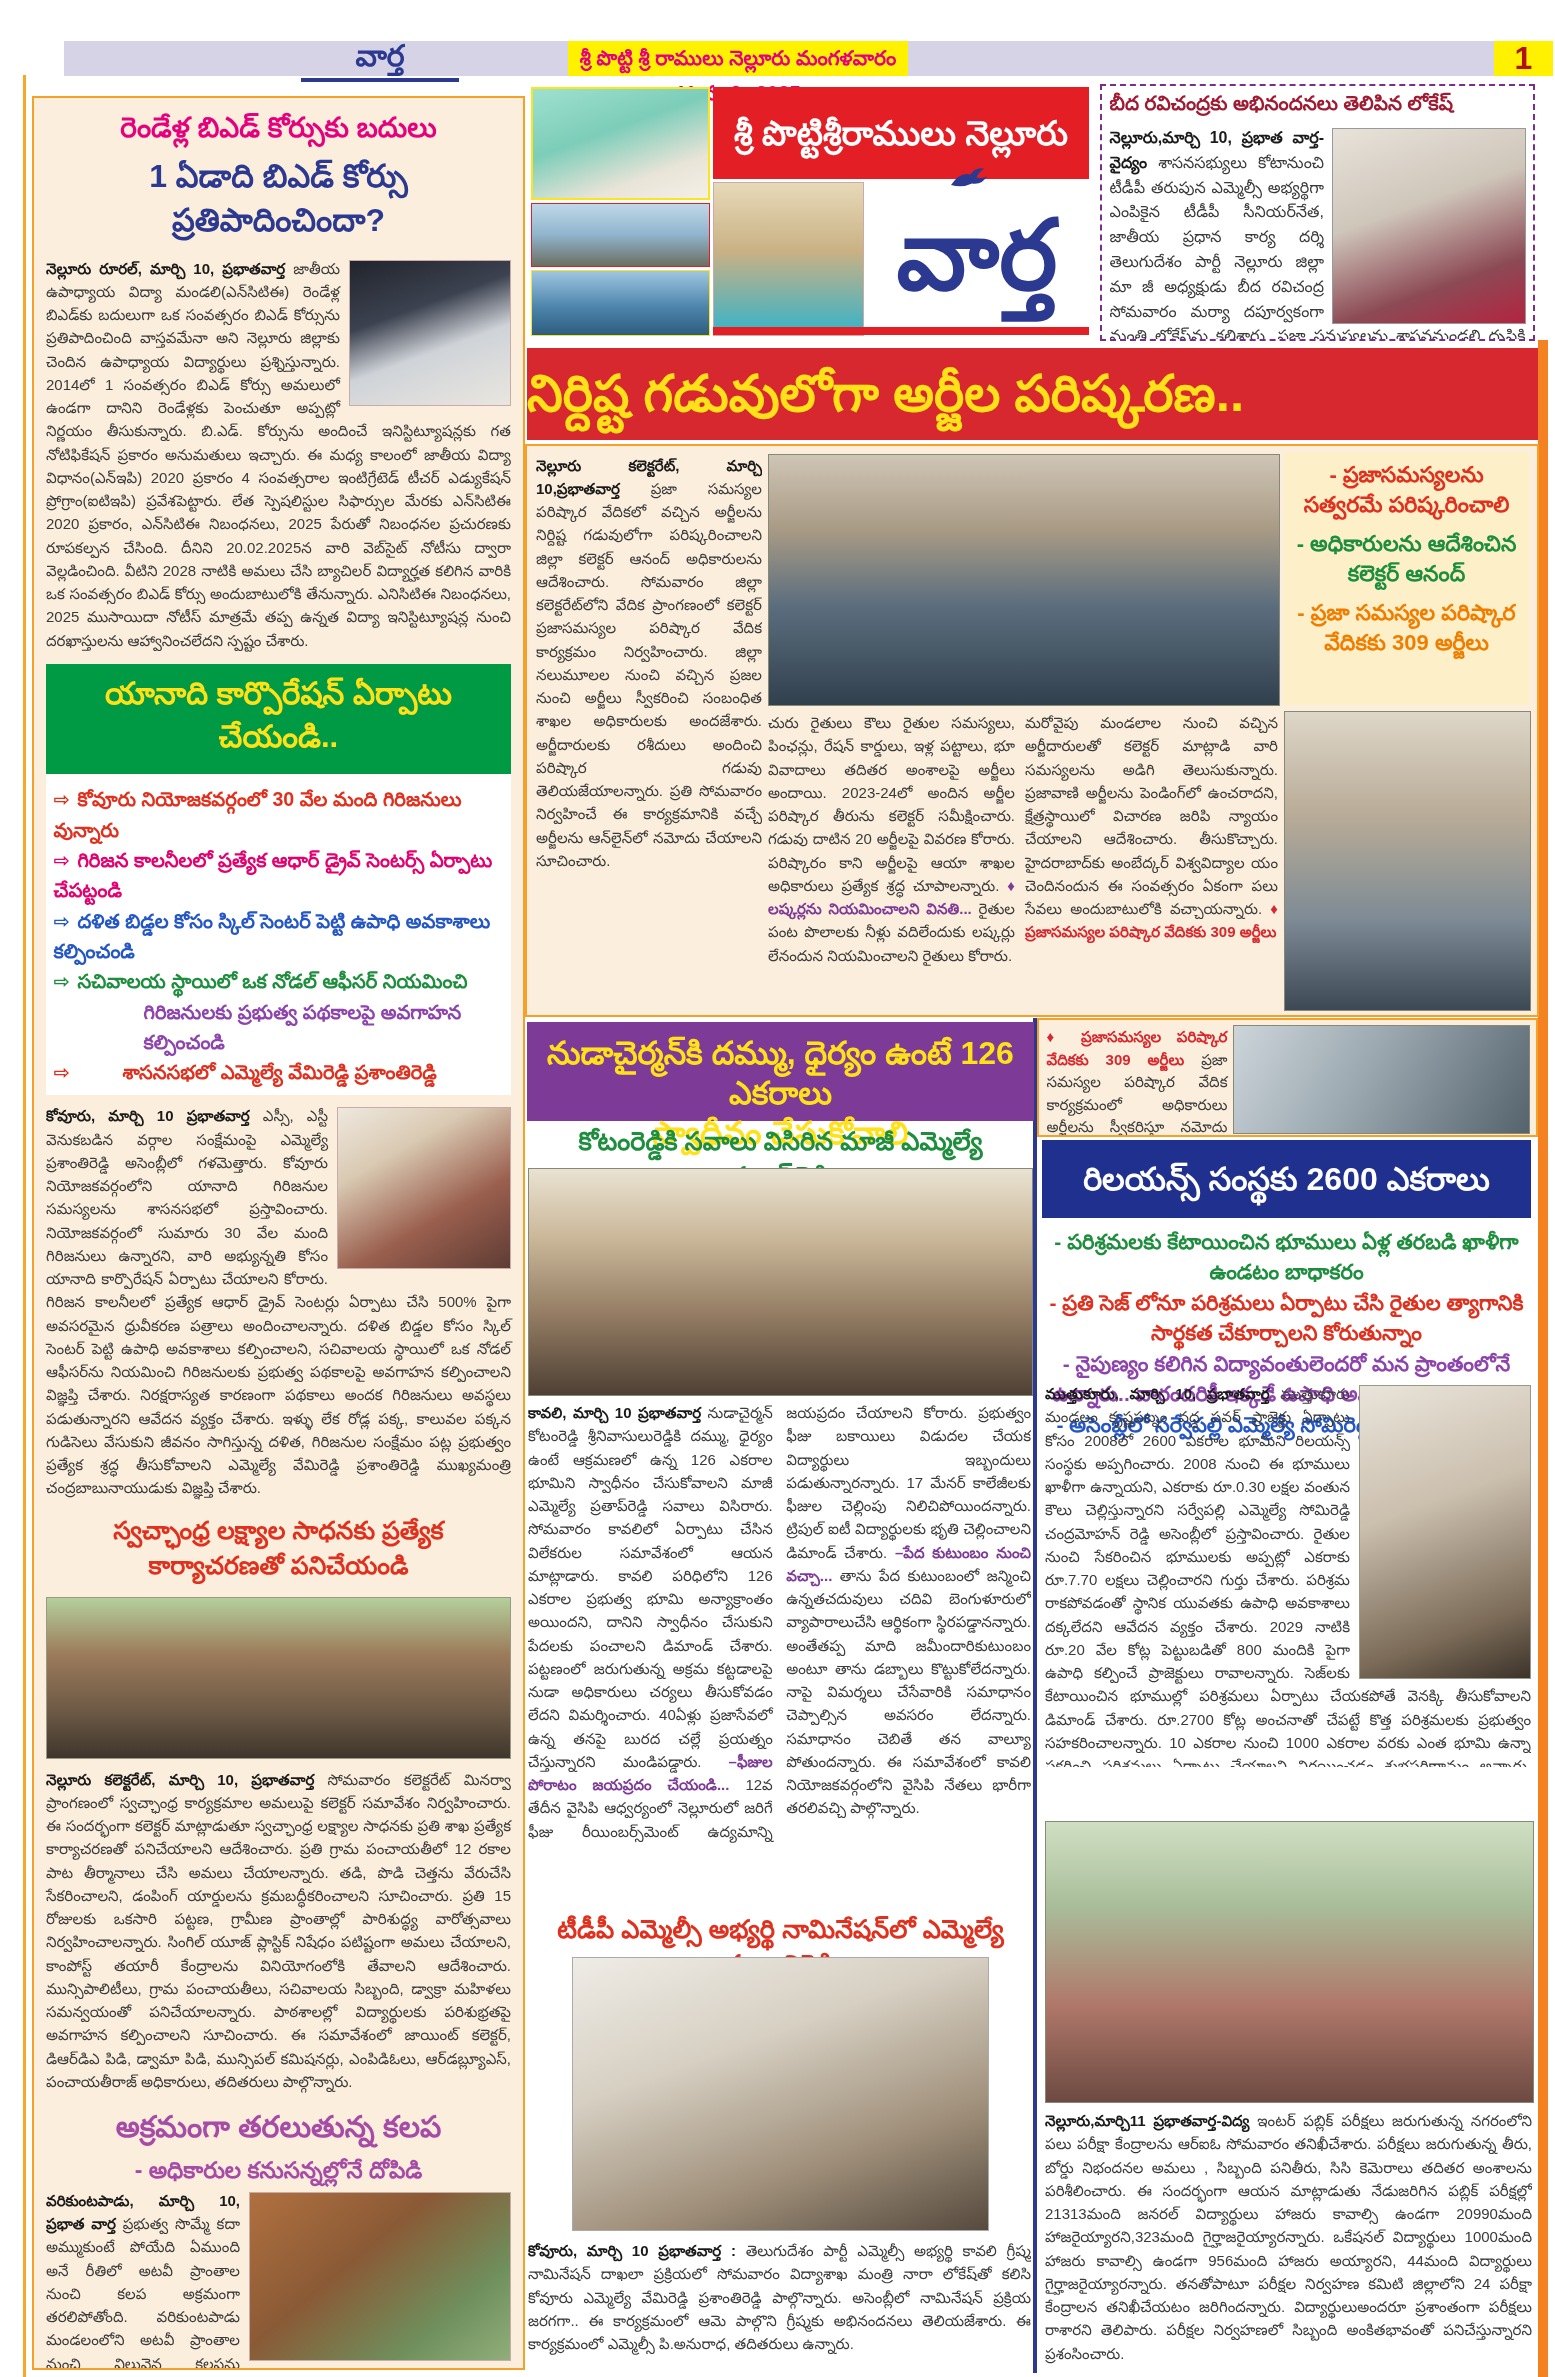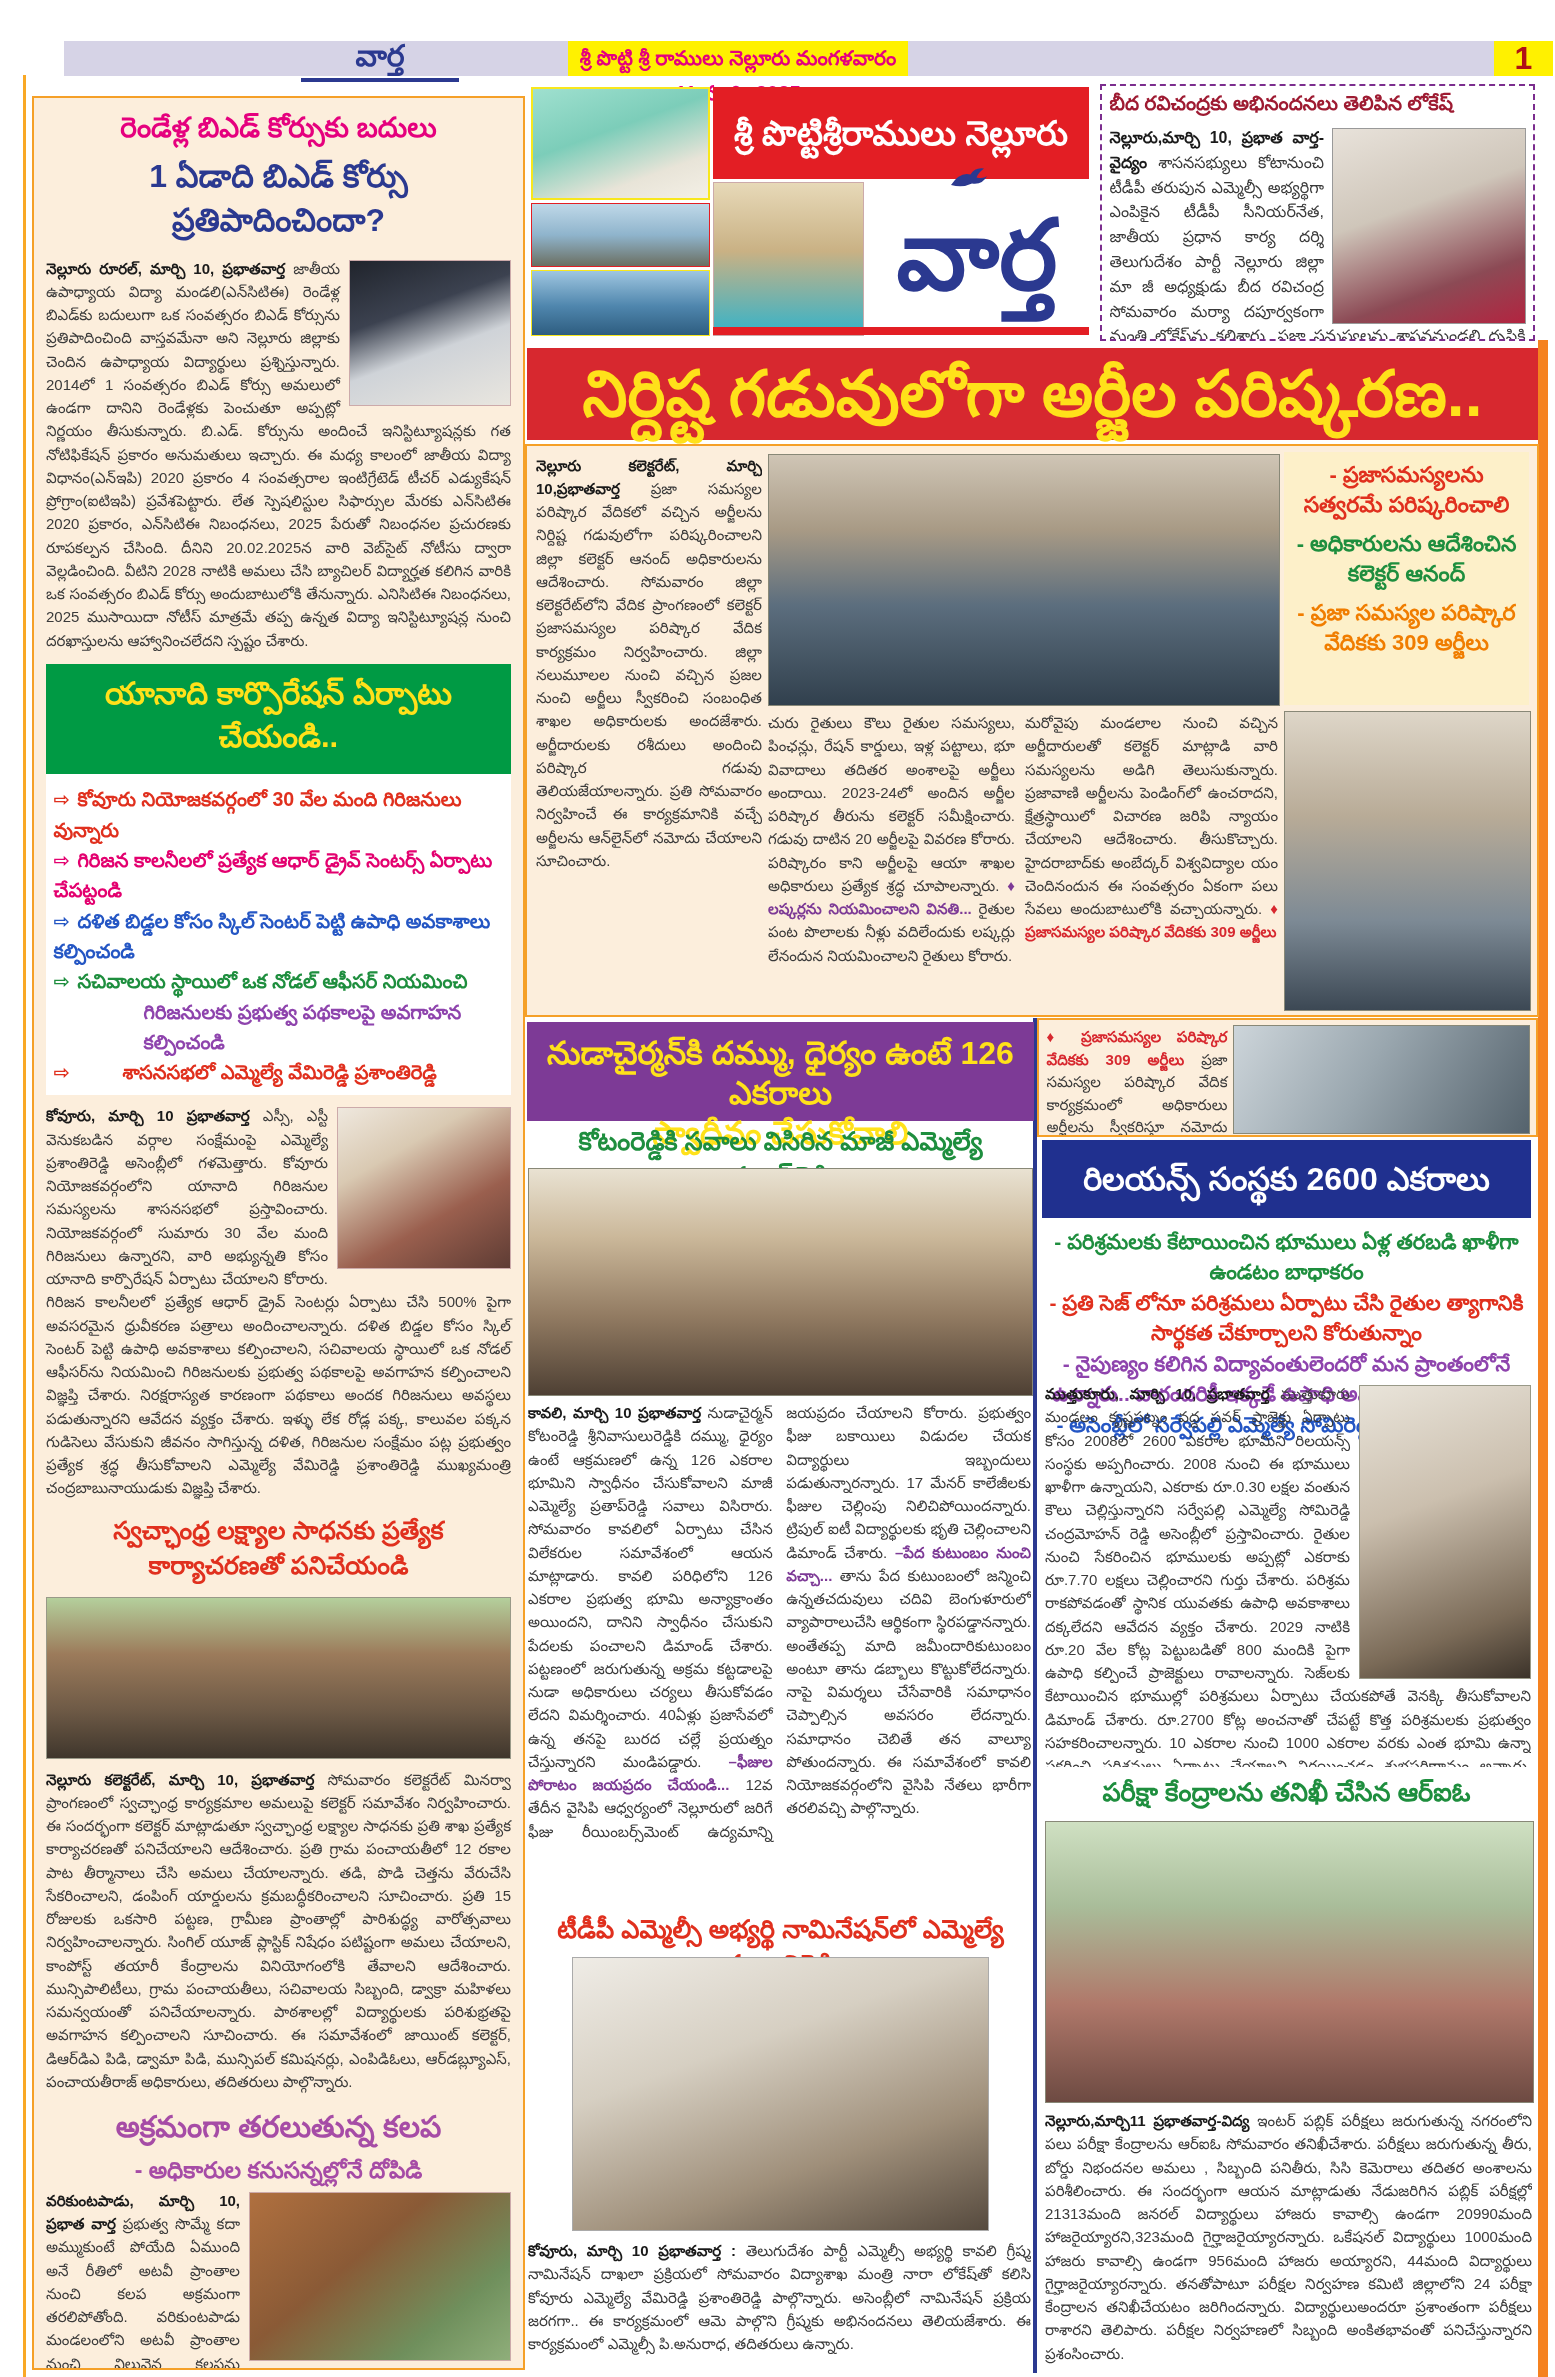--- a/index.html
+++ b/index.html
@@ -46,21 +46,21 @@
   .mh-underline{position:absolute;left:713px;top:327px;width:376px;height:7.5px;background:#e31e24;}
   .mh-dove{position:absolute;left:945px;top:164px;width:45px;height:30px;}
   
   .lokesh{position:absolute;left:1100px;top:84px;width:435px;height:257px;border:2.3px dashed #7b2d8e;
      background:#ffffff;box-sizing:border-box;padding:6px 7.5px;overflow:hidden;}
   .lokesh-head{color:#9e1b32;font-weight:bold;font-size:20px;margin:0 0 6px;}
   .lokesh-photo{float:right;width:192px;height:194px;margin:1.5px 0 0 7.5px;border:0.8px solid #999;
      background:linear-gradient(160deg,#e8e2da 0%,#cfc6ba 40%,#8c4a55 75%,#b32440 100%);}
   
   .main-banner{position:absolute;left:527px;top:348px;width:1011px;height:92px;background:#d7282f;
-     color:#ffe11a;font-weight:bold;font-size:64px;text-align:center;line-height:92px;}
+     color:#ffe11a;font-weight:bold;font-size:51px;line-height:92px;}
   .main-panel{position:absolute;left:525px;top:444px;width:1014px;height:573px;overflow:hidden;}
   .mp-colL{position:absolute;left:9px;top:7.5px;width:226px;height:555px;overflow:hidden;}
   .mp-photo1{position:absolute;left:241px;top:7.5px;width:510px;height:250px;
      background:linear-gradient(180deg,#cfc5b5 0%,#a89a85 30%,#5c6e7e 60%,#31404d 100%);border:0.8px solid #887;}
   .mp-bullets{position:absolute;left:757px;top:6px;width:245px;height:253px;background:#fdf0c9;
      padding:7.5px 6px;box-sizing:border-box;}
   .mp-bullet{font-weight:bold;font-size:22px;line-height:1.4;text-align:center;margin-bottom:7.5px;}
   .mp-colM1{position:absolute;left:241px;top:265px;width:247px;height:298px;overflow:hidden;}
   .mp-colM2{position:absolute;left:498px;top:265px;width:253px;height:298px;overflow:hidden;}
   .mp-photo2{position:absolute;left:757px;top:265px;width:245px;height:298px;
@@ -235,21 +235,20 @@
     <div style="color: rgb(224, 48, 30);">- ప్రతి సెజ్ లోనూ పరిశ్రమలు ఏర్పాటు చేసి రైతుల త్యాగానికి సార్థకత చేకూర్చాలని కోరుతున్నాం </div>
     <div style="color: rgb(142, 68, 173);">- నైపుణ్యం కలిగిన విద్యావంతులెందరో మన ప్రాంతంలోనే ఉన్నారు.. వారందరికీ ఇక్కడే ఉపాధి అవకాశాలు కల్పించాలి </div>
     <div style="color: rgb(36, 86, 196);">- అసెంబ్లీలో సర్వేపల్లి ఎమ్మెల్యే సోమిరెడ్డి చంద్రమోహన్ రెడ్డి </div>
   </div>
   <div class="rel-body body-txt">
     <div class="rel-photo"></div>
     <span class="dateline">ముత్తుకూరు, మార్చి 10, ప్రభాతవార్త </span>
     <span>ముత్తుకూరు మండలం కృష్ణపట్నం వద్ద పవర్ ప్రాజెక్టు ఏర్పాటు కోసం 2008లో 2600 ఎకరాల భూమిని రిలయన్స్ సంస్థకు అప్పగించారు. 2008 నుంచి ఈ భూములు ఖాళీగా ఉన్నాయని, ఎకరాకు రూ.0.30 లక్షల వంతున కౌలు చెల్లిస్తున్నారని సర్వేపల్లి ఎమ్మెల్యే సోమిరెడ్డి చంద్రమోహన్ రెడ్డి అసెంబ్లీలో ప్రస్తావించారు. రైతుల నుంచి సేకరించిన భూములకు అప్పట్లో ఎకరాకు రూ.7.70 లక్షలు చెల్లించారని గుర్తు చేశారు. పరిశ్రమ రాకపోవడంతో స్థానిక యువతకు ఉపాధి అవకాశాలు దక్కలేదని ఆవేదన వ్యక్తం చేశారు. 2029 నాటికి రూ.20 వేల కోట్ల పెట్టుబడితో 800 మందికి పైగా ఉపాధి కల్పించే ప్రాజెక్టులు రావాలన్నారు. సెజ్‌లకు కేటాయించిన భూముల్లో పరిశ్రమలు ఏర్పాటు చేయకపోతే వెనక్కి తీసుకోవాలని డిమాండ్ చేశారు. రూ.2700 కోట్ల అంచనాతో చేపట్టే కొత్త పరిశ్రమలకు ప్రభుత్వం సహకరించాలన్నారు. 10 ఎకరాల నుంచి 1000 ఎకరాల వరకు ఎంత భూమి ఉన్నా సకరించి పరిశ్రమలు ఏర్పాటు చేయాలని నిర్ణయించడం శుభపరిణామం అన్నారు. ఇప్పటికే ఖాళీగా ఉన్న వేలాది ఎకరాల భూములను ఉపయోగంలోకి తీసుకొచ్చి పరిశ్రమలు ఏర్పాటు చేయాలని ప్రభుత్వాన్ని కోరారు. </span>
   </div>
 
-  <div class="rio-head">పరీక్షా కేంద్రాలను తనిఖీ చేసిన ఆర్‌ఐఓ </div>
   <div class="rio-photo"></div>
   <div class="rio-body body-txt">
     <span class="dateline">నెల్లూరు,మార్చి11 ప్రభాతవార్త-విద్య </span>
     <span>ఇంటర్ పబ్లిక్ పరీక్షలు జరుగుతున్న నగరంలోని పలు పరీక్షా కేంద్రాలను ఆర్‌ఐఓ సోమవారం తనిఖీచేశారు. పరీక్షలు జరుగుతున్న తీరు, బోర్డు నిభందనల అమలు , సిబ్బంది పనితీరు, సిసి కెమెరాలు తదితర అంశాలను పరిశీలించారు. ఈ సందర్భంగా ఆయన మాట్లాడుతు నేడుజరిగిన పబ్లిక్ పరీక్షల్లో 21313మంది జనరల్ విద్యార్థులు హాజరు కావాల్సి ఉండగా 20990మంది హాజరైయ్యారని,323మంది గైర్హాజరైయ్యారన్నారు. ఒకేషనల్ విద్యార్థులు 1000మంది హాజరు కావాల్సి ఉండగా 956మంది హాజరు అయ్యారని, 44మంది విద్యార్థులు గైర్హాజరైయ్యారన్నారు. తనతోపాటూ పరీక్షల నిర్వహణ కమిటి జిల్లాలోని 24 పరీక్షా కేంద్రాలన తనిఖీచేయటం జరిగిందన్నారు. విద్యార్థులుఅందరూ ప్రశాంతంగా పరీక్షలు రాశారని తెలిపారు. పరీక్షల నిర్వహణలో సిబ్బంది అంకితభావంతో పనిచేస్తున్నారని ప్రశంసించారు. </span>
   </div>
 
 </div>
 
 
 </body></html>

